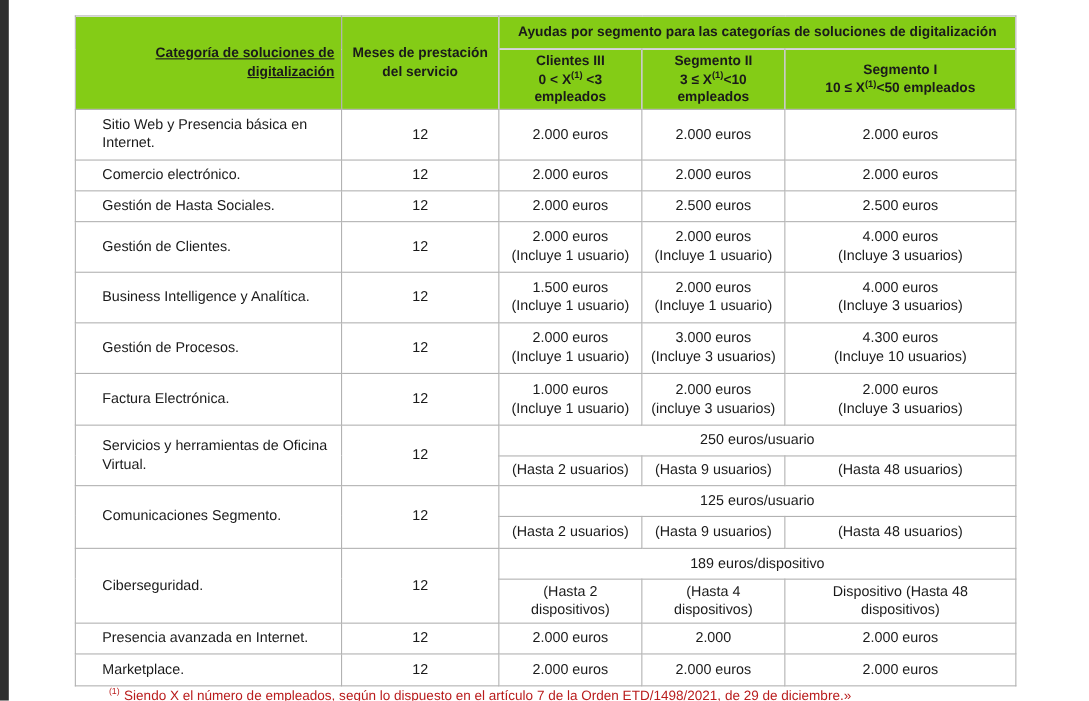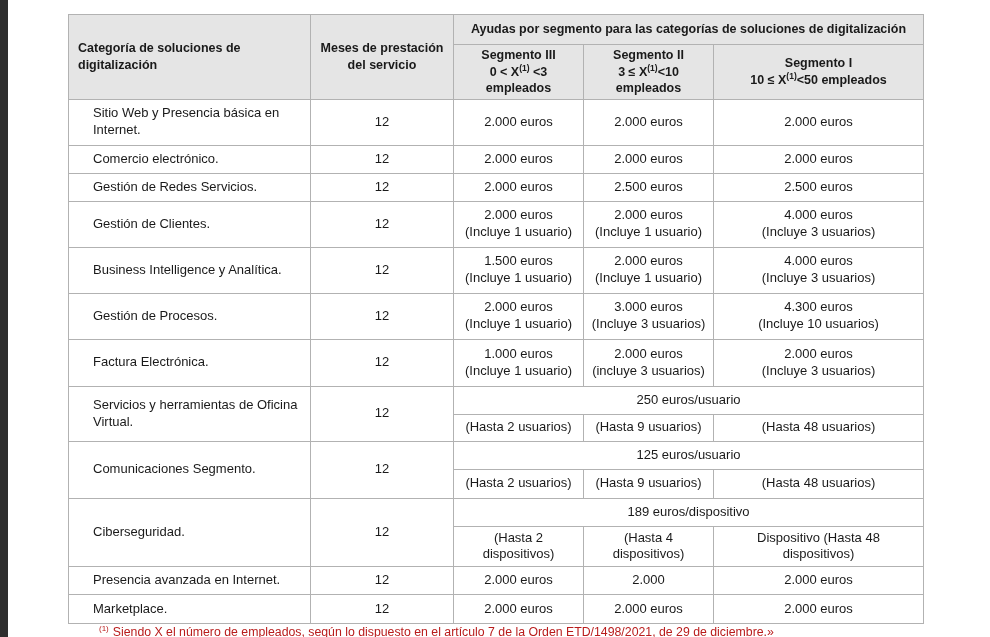--- a/index.html
+++ b/index.html
@@ -21,28 +21,28 @@
     width: 855px;
     border-collapse: collapse;
     table-layout: fixed;
   }
   .doc-table th, .doc-table td {
     border: 1px solid #b2b2b2;
     vertical-align: middle;
     overflow: hidden;
   }
   .doc-table th {
-    background: #e5e5e5;
+    background: #84cc16;
     font-weight: bold;
     font-size: 12.5px;
     line-height: 1.32;
     text-align: center;
     padding: 2px 6px;
   }
-  th.cat-h { text-align: left; padding-left: 9px; }
+  th.cat-h { text-align: right; padding-left: 9px; text-decoration: underline; }
   .doc-table td {
     font-size: 13px;
     line-height: 1.3;
     padding: 3px 6px;
     text-align: center;
     white-space: pre-line;
   }
   td.cat {
     text-align: left;
     padding-left: 24px;
@@ -82,21 +82,21 @@
       <col style="width:210px">
   </colgroup>
   <tbody>
     <tr class="hr1">
       <th rowspan="2" class="cat-h">Categoría de soluciones de digitalización</th>
       <th rowspan="2">Meses de prestación del servicio</th>
       <th colspan="3">Ayudas por segmento para las categorías de soluciones de digitalización</th>
     </tr>
     <tr class="hr2">
       <th>
-        <div>Segmento III</div>
+        <div>Clientes III</div>
         <div><span>0 &lt; X</span><sup>(1)</sup><span> &lt;3 empleados</span></div>
       </th>
       <th>
         <div>Segmento II</div>
         <div><span>3 ≤ X</span><sup>(1)</sup><span>&lt;10 empleados</span></div>
       </th>
       <th>
         <div>Segmento I</div>
         <div><span>10 ≤ X</span><sup>(1)</sup><span>&lt;50 empleados</span></div>
       </th>
@@ -110,21 +110,21 @@
       <td>2.000 euros</td>
     </tr>
     <tr class="h28">
       <td class="cat">Comercio electrónico.</td>
       <td>12</td>
       <td>2.000 euros</td>
       <td>2.000 euros</td>
       <td>2.000 euros</td>
     </tr>
     <tr class="h28">
-      <td class="cat">Gestión de Redes Servicios.</td>
+      <td class="cat">Gestión de Hasta Sociales.</td>
       <td>12</td>
       <td>2.000 euros</td>
       <td>2.500 euros</td>
       <td>2.500 euros</td>
     </tr>
     <tr class="h46">
       <td class="cat">Gestión de Clientes.</td>
       <td>12</td>
       <td>2.000 euros
 (Incluye 1 usuario)</td>

